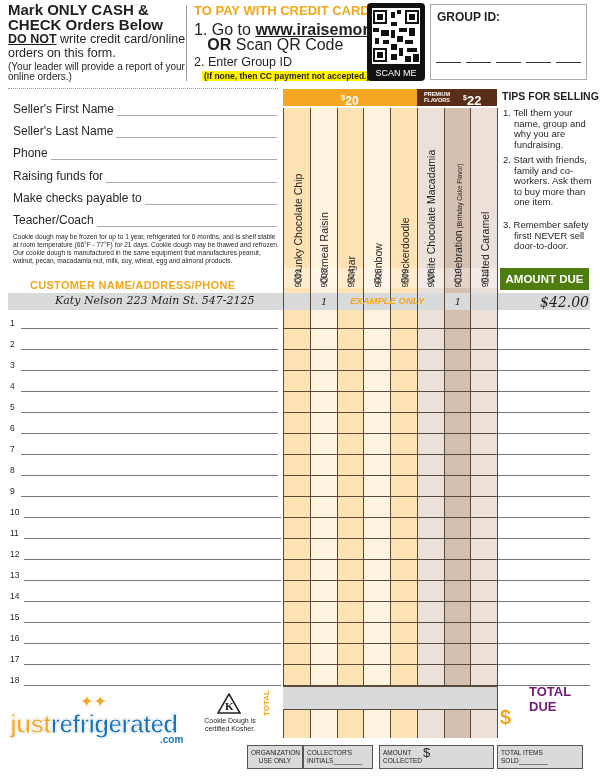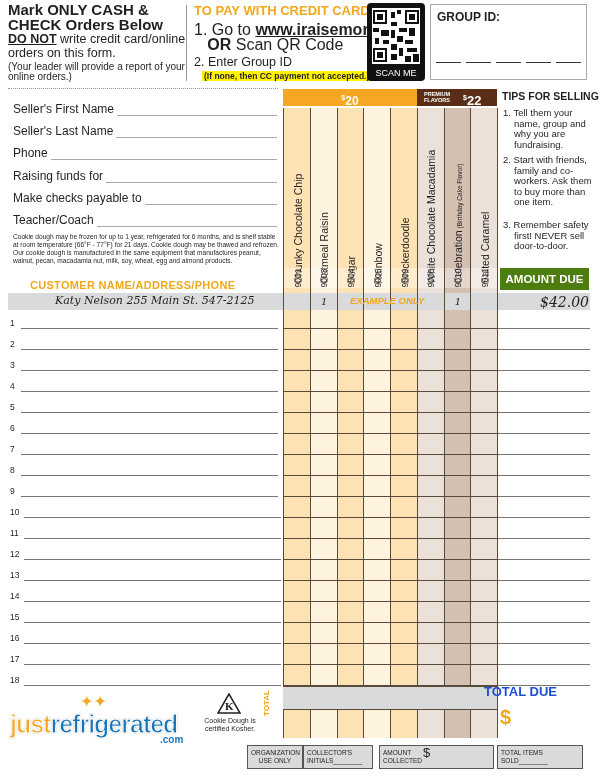--- a/index.html
+++ b/index.html
@@ -56,21 +56,21 @@
   #amount-due { left: 500px; top: 268px; width: 89px; height: 22px; background: #4d7c0f; color: #fff; font-weight: bold; font-size: 11.5px; text-align: center; line-height: 22px; }
   #amount-val { left: 500px; top: 294px; width: 89px; text-align: right; font-family: "DejaVu Serif", serif; font-style: italic; font-size: 14px; }
   
   .rownum { left: 10px; font-size: 8.5px; }
   .rowline { left: 21px; width: 257px; border-bottom: 1px solid #777; }
   .rowline-r { left: 498px; width: 92px; border-bottom: 1px solid #777; }
   .rowline-g { left: 283px; width: 214px; border-bottom: 1px solid #5a4a3a; }
   
   #total-codes { left: 283px; top: 686px; width: 214px; height: 24px; background: #d9dadb; border-top: 1px solid #5a4a3a; border-bottom: 1px solid #5a4a3a; }
   #total-lbl { left: 262px; top: 716px; color: #f0a81c; font-weight: bold; font-size: 8px; transform: rotate(-90deg); transform-origin: left top; }
-  #total-due { left: 484px; top: 684px; color: #1d4ed8; font-weight: bold; font-size: 13px; }
+  #total-due { left: 529px; top: 684px; color: #701a75; font-weight: bold; font-size: 13px; }
   #total-dollar { left: 500px; top: 706px; color: #f0a81c; font-weight: bold; font-size: 20px; }
   
   #logo { left: 10px; top: 692px; width: 182px; height: 78px; }
   #logo .brand { position: absolute; left: 0; top: 18px; font-weight: bold; font-size: 25px; letter-spacing: -1px; color: #f5a623; -webkit-text-stroke: 1px #fff; text-shadow: 0 0 2px #999; }
   #logo .brand b { color: #1b75bb; }
   #logo .dotcom { position: absolute; left: 150px; top: 42px; color: #1b75bb; font-weight: bold; font-size: 10px; }
   #logo .box { position: absolute; left: 18px; top: 50px; width: 165px; height: 26px; border: 1px solid #f5a623; border-radius: 3px; text-align: center; }
   #logo .phone { color: #1b75bb; font-weight: bold; font-size: 12.5px; line-height: 13px; }
   #logo .url { color: #1b75bb; font-size: 9px; line-height: 10px; }
   #logo .people { position: absolute; left: 70px; top: 0; color: #f5a623; font-size: 16px; }
@@ -162,21 +162,21 @@
     <span class="line"></span>
   </div>
 <div class="abs field" style="top:213px">
     <span>Teacher/Coach</span>
     <span class="line"></span>
   </div>
 <div class="abs" id="disclaimer">Cookie dough may be frozen for up to 1 year, refrigerated for 6 months, and is shelf stable at room temperature (66°F - 77°F) for 21 days. Cookie dough may be thawed and refrozen. Our cookie dough is manufactured in the same equipment that manufactures peanut, walnut, pecan, macadamia nut, milk, soy, wheat, egg and almond products.</div>
 
 <div class="abs" id="example-bar"></div>
 <div class="abs" id="cust-head">CUSTOMER NAME/ADDRESS/PHONE</div>
-<div class="abs" id="example-name">Katy Nelson  255 Main St.  547-2125</div>
+<div class="abs" id="example-name">Katy Nelson  223 Main St.  547-2125</div>
 
 <div class="abs" id="price20"><sup>$</sup><span>20</span></div>
 <div class="abs" id="price22">
   <div class="pf"><span>PREMIUM</span><br><span>FLAVORS</span></div>
   <div class="pv"><sup>$</sup><span>22</span></div>
 </div>
 
 <div id="cols">
     <div class="col" style="left: 283px; height: 630px; background: rgb(253, 226, 179);">
       <div class="nm">

